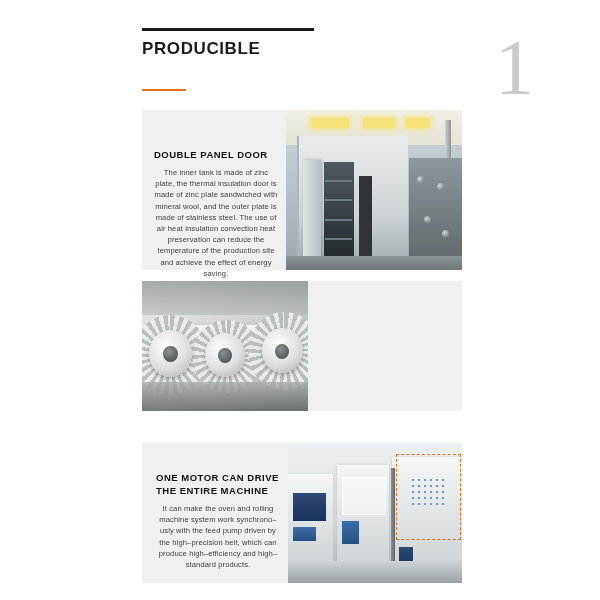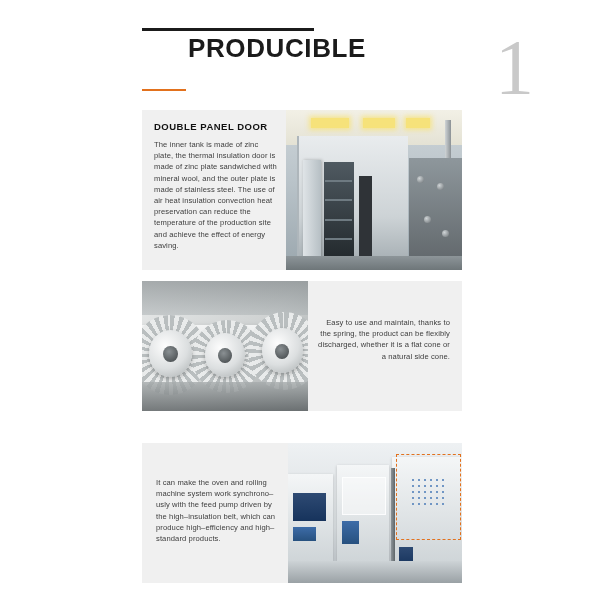--- a/index.html
+++ b/index.html
@@ -36,27 +36,26 @@
     top: 6px;
     width: 172px;
     height: 3px;
     background: #1b1b1b;
   }
   .title {
     position: absolute;
     left: 0;
     top: 14px;
     width: 270px;
-    font-size: 26px;
+    font-size: 17px;
     font-weight: bold;
     letter-spacing: 0.6px;
     line-height: 25px;
     color: #1b1b1b;
     text-transform: uppercase;
-    text-align: center;
   }
   .title-line2 {
     display: block;
   }
   .accent-rule {
     position: absolute;
     left: 142px;
     top: 89px;
     width: 44px;
     height: 2px;
@@ -96,33 +95,34 @@
     color: #111111;
     line-height: 13px;
     text-transform: uppercase;
   }
   .blk-body {
     margin-top: 6px;
     font-size: 7.6px;
     line-height: 11.2px;
     color: #3d3d3d;
     letter-spacing: 0.1px;
+    text-align: center;
   }
 
   
   #block1 {
     left: 142px;
     top: 110px;
     width: 320px;
     height: 160px;
   }
   #block1 .txt {
     left: 12px;
     width: 124px;
-    padding-top: 10px;
+    padding-top: 38px;
   }
   #block1 .photo {
     left: 144px;
     width: 176px;
   }
 
   
   #block2 {
     left: 142px;
     top: 281px;
@@ -346,27 +346,27 @@
         <div class="teeth" style="left:-6%; top:26%; width:46%; height:62%;"></div>
         <div class="teeth" style="left:30%; top:30%; width:42%; height:56%;"></div>
         <div class="teeth" style="left:64%; top:24%; width:44%; height:60%;"></div>
         <div class="gear" style="left:4%; top:38%; width:26%; height:36%;"></div>
         <div class="gear" style="left:38%; top:40%; width:24%; height:34%;"></div>
         <div class="gear" style="left:72%; top:36%; width:25%; height:35%;"></div>
         <div class="dark-bottom"></div>
       </div>
     </div>
     <div class="txt">
-      <div class="blk-body">Easy to use and maintain, thanks to the spring, the product can be flexibly discharged, whether it is a flat cone or a natural side cone.</div>
     </div>
   </div>
 
   <div class="block" id="block3">
     <div class="txt">
-      <div class="blk-body">It can make the oven and rolling machine system work synchrono–usly with the feed pump driven by the high–insulation belt, which can produce high–efficiency and high–standard products.</div>
+      <div class="blk-title">ONE MOTOR CAN DRIVE THE ENTIRE MACHINE</div>
+      <div class="blk-body">It can make the oven and rolling machine system work synchrono–usly with the feed pump driven by the high–precision belt, which can produce high–efficiency and high–standard products.</div>
     </div>
     <div class="photo">
       <div class="ph3">
         <div class="mach" style="left:0; top:22%; width:26%; height:62%;"></div>
         <div class="blue" style="left:3%; top:36%; width:19%; height:20%;"></div>
         <div class="blue2" style="left:3%; top:60%; width:13%; height:10%;"></div>
         <div class="mach" style="left:28%; top:16%; width:30%; height:68%;"></div>
         <div class="glass" style="left:31%; top:24%; width:24%; height:26%;"></div>
         <div class="blue2" style="left:31%; top:56%; width:10%; height:16%;"></div>
         <div class="mach" style="left:60%; top:10%; width:40%; height:76%;"></div>

